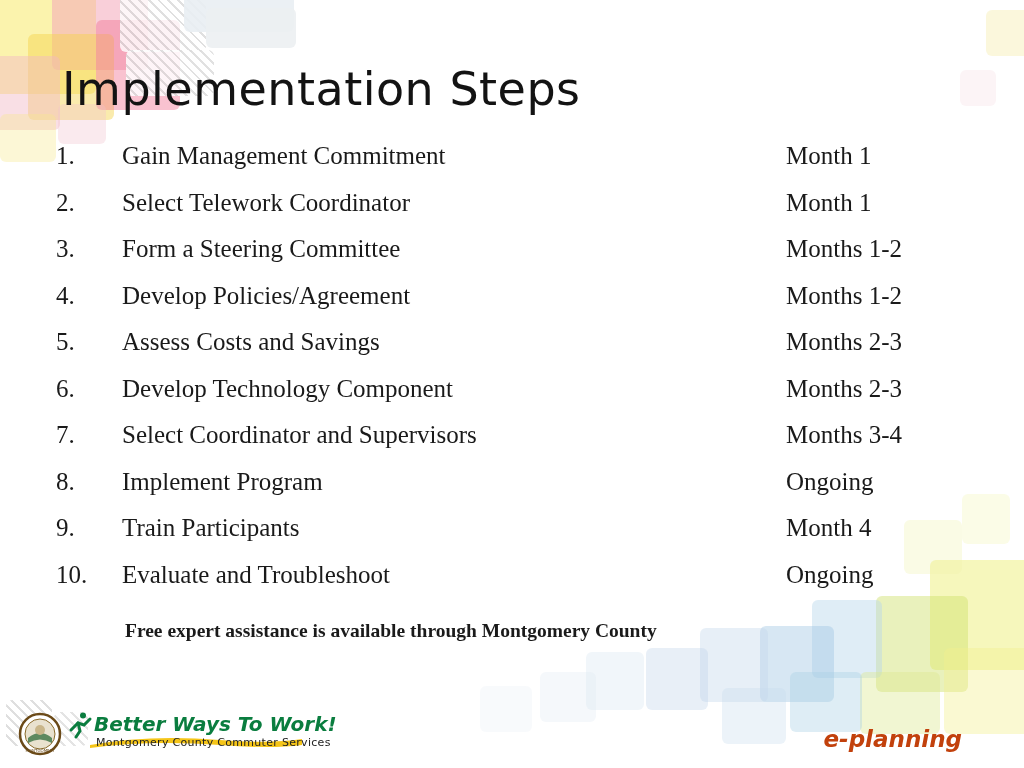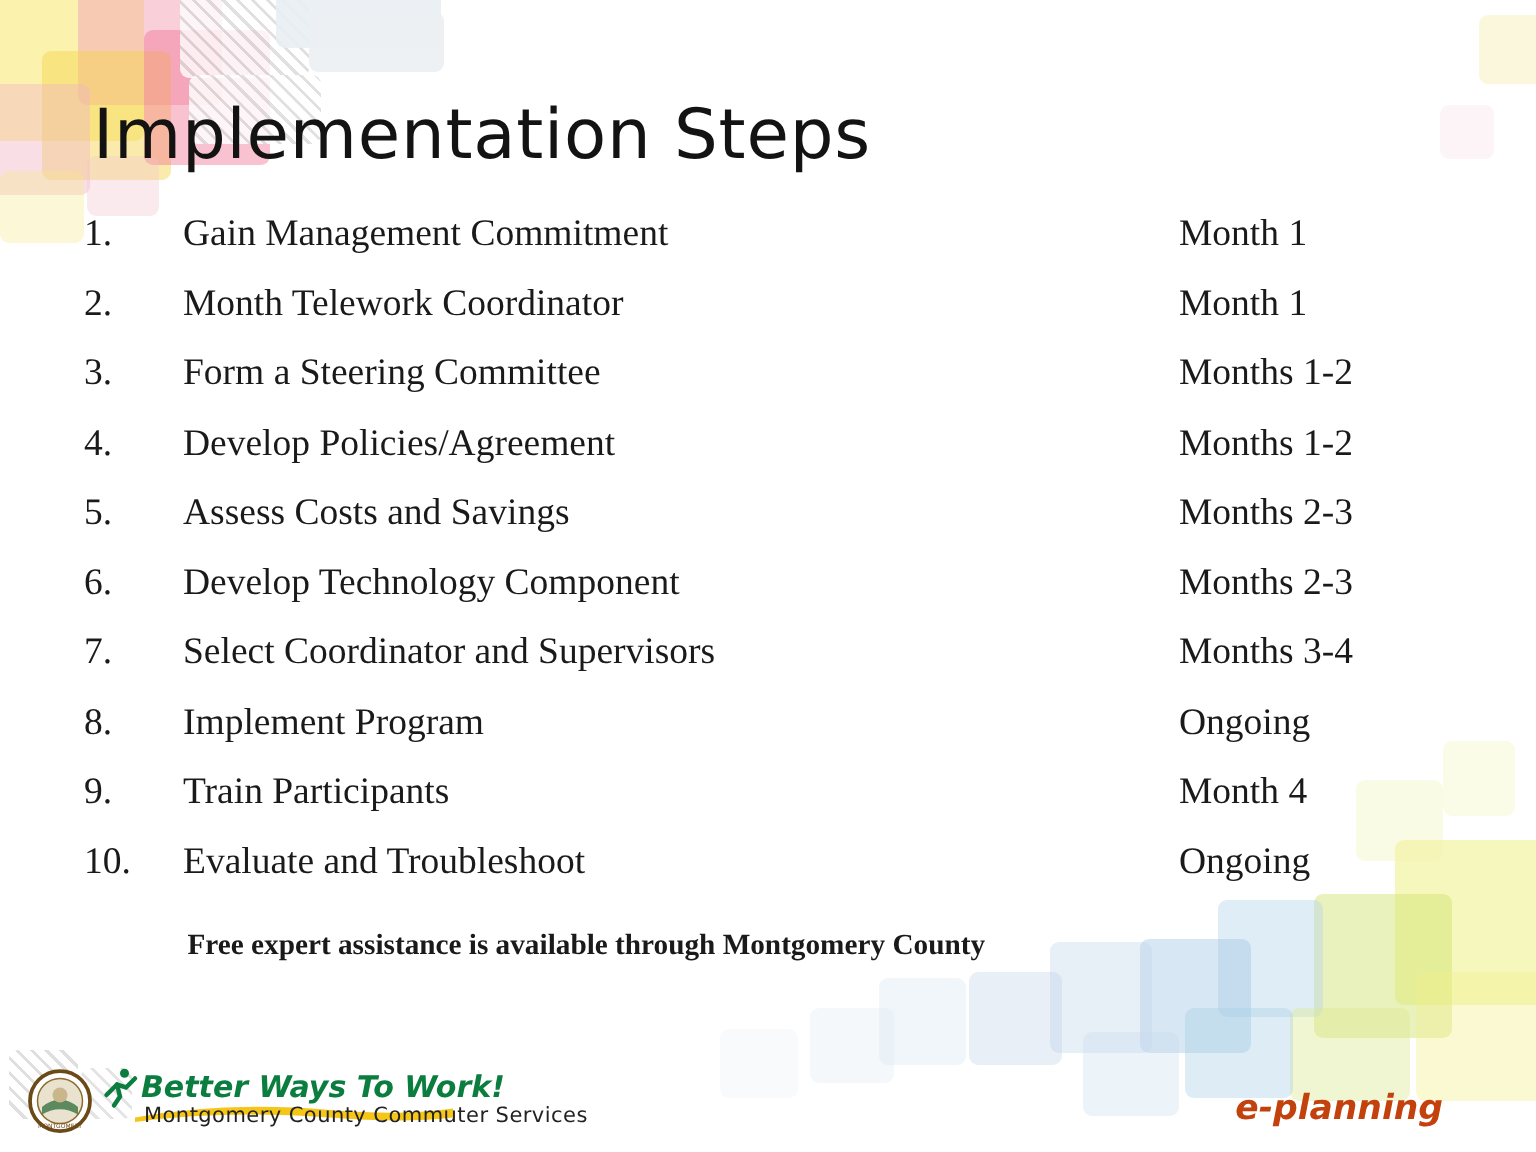--- a/index.html
+++ b/index.html
@@ -108,21 +108,21 @@
     font-weight: bold;
     font-size: 20px;
     color: #0a7d3f;
     white-space: nowrap;
   }
   .bwtw .bwtw-sub {
     position: absolute;
     left: 30px;
     top: 26px;
     font-family: "DejaVu Sans", sans-serif;
-    font-size: 14px;
+    font-size: 11px;
     color: #222;
     letter-spacing: 0.3px;
     white-space: nowrap;
   }
   .bwtw .swoosh {
     position: absolute;
     left: 24px;
     top: 26px;
     width: 212px;
     height: 12px;
@@ -198,21 +198,21 @@
   <div class="list">
 
     <div class="row">
       <div class="num">1.</div>
       <div class="step">Gain Management Commitment</div>
       <div class="when">Month 1</div>
     </div>
 
     <div class="row">
       <div class="num">2.</div>
-      <div class="step">Month Telework Coordinator</div>
+      <div class="step">Select Telework Coordinator</div>
       <div class="when">Month 1</div>
     </div>
 
     <div class="row">
       <div class="num">3.</div>
       <div class="step">Form a Steering Committee</div>
       <div class="when">Months 1-2</div>
     </div>
 
     <div class="row">

